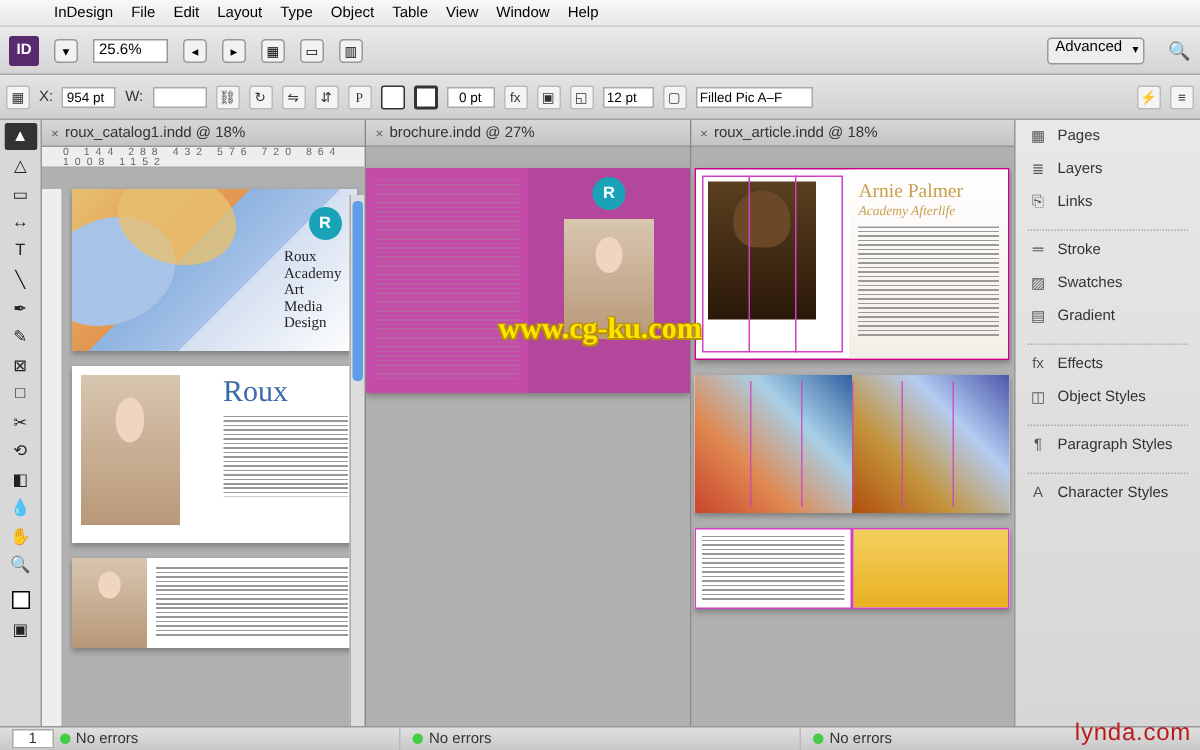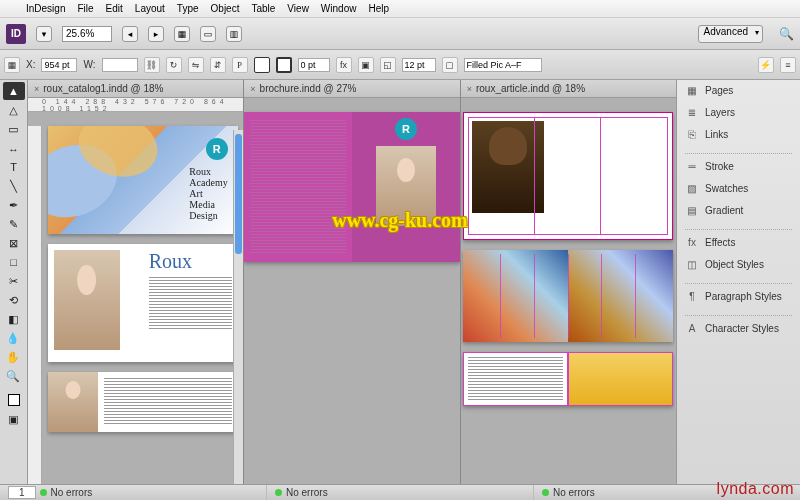--- a/index.html
+++ b/index.html
@@ -1,17 +1,17 @@
 <!DOCTYPE html>
 <html><head>
 <meta charset="utf-8">
 <style>
 * { margin: 0; padding: 0; box-sizing: border-box; font-family: "Lucida Grande", Arial, sans-serif; font-size: 10px; }
 html, body { width: 800px; height: 500px; overflow: hidden; background: #d0d0d0; }
-.menubar { height: 18px; background: linear-gradient(#f8f8f8,#e8e8e8); border-bottom: 1px solid #ccc; display: flex; align-items: center; padding: 0 14px; gap: 12px; font-size: 11px; }
+.menubar { height: 18px; background: linear-gradient(#f8f8f8,#e8e8e8); border-bottom: 1px solid #ccc; display: flex; align-items: center; padding: 0 24px; gap: 12px; font-size: 11px; }
 .menubar .apple { font-size: 13px; }
 .controlbar { height: 32px; background: linear-gradient(#eaeaea,#d4d4d4); border-bottom: 1px solid #aaa; display: flex; align-items: center; padding: 0 6px; gap: 10px; justify-content: center; }
 .nav-btn { width: 16px; height: 16px; border: 1px solid #999; border-radius: 3px; background: #f2f2f2; display: inline-flex; align-items: center; justify-content: center; font-size: 9px; }
 .zoom-field { width: 50px; height: 16px; border: 1px solid #999; background: #fff; font-size: 10px; padding: 0 3px; }
 .adv-dd { height: 18px; border: 1px solid #999; background: #eee; font-size: 10px; padding: 0 14px 0 5px; margin-left: auto; position: relative; border-radius: 3px;}
 .adv-dd::after { content:"▾"; position:absolute; right:3px; top:2px; font-size:8px;}
 .mag { margin-left: 6px; font-size: 12px; }
 .panelrow { height: 30px; background: linear-gradient(#e4e4e4,#d0d0d0); border-bottom: 1px solid #a0a0a0; display: flex; align-items: center; padding: 0 4px; gap: 6px; font-size: 9px; color:#333;}
 .panelrow .mini { width: 36px; height: 14px; border: 1px solid #aaa; background: #fff; font-size: 9px; padding:0 2px;}
 .panelrow .dd { width:78px; height:14px; border:1px solid #aaa; background:#fff; font-size:9px; padding:0 2px;}
@@ -87,21 +87,21 @@
   <input class="mini" value="954 pt" style="">
   <span>W:</span>
   <input class="mini" value="" style="">
   <span class="ico">⛓</span>
   <span class="ico">↻</span>
   <span class="ico">⇋</span>
   <span class="ico">⇵</span>
   <span class="ico" style="font-family:serif;">P</span>
   <span class="ico" style="background:#fff;border:1px solid #333;"></span>
   <span class="ico" style="background:#fff;border:2px solid #333;"></span>
-  <input class="mini" value="0 pt" style="width: 32px;">
+  <input class="mini" value="0 pt" style="width: 32px; text-align: center;">
   <span class="ico">fx</span>
   <span class="ico">▣</span>
   <span class="ico">◱</span>
   <input class="mini" style="width: 34px;" value="12 pt">
   <span class="ico">▢</span>
   <input class="dd" value="Filled Pic A–F" style="">
   <span class="ico" style="margin-left:auto;">⚡</span>
   <span class="ico">≡</span>
 </div>
 
@@ -208,20 +208,25 @@
             <div style="flex:1;position:relative;padding:4px;">
               <div style="position:absolute;inset:4px;border:1px solid #d040c0;"></div>
               <div class="person" style="width:72px;height:92px;margin:4px;background:linear-gradient(#5a4020,#2a1808);position:relative;">
                  <div style="position:absolute;top:6px;left:50%;transform:translateX(-50%);width:38px;height:38px;background:#6a4828;border-radius:50% 50% 40% 40%;"></div>
               </div>
               <div style="position:absolute;left:4px;right:4px;top:4px;bottom:4px;pointer-events:none;">
                 <div style="position:absolute;left:33%;top:0;bottom:0;border-left:1px solid #d040c0;"></div>
                 <div style="position:absolute;left:66%;top:0;bottom:0;border-left:1px solid #d040c0;"></div>
               </div>
             </div>
+            <div style="flex:1;padding:6px;background:linear-gradient(#fff,#f4eee6);">
+              <div style="font-family:serif;font-size:13px;color:#c8a050;">Arnie Palmer</div>
+              <div style="font-family:serif;font-size:9px;color:#c8a050;font-style:italic;">Academy Afterlife</div>
+              <div class="gtext" style="height:74px;margin-top:6px;"></div>
+            </div>
           </div>
           <div class="spread" style="width:210px;height:92px;display:flex;">
             <div class="texture" style="flex:1;"></div>
             <div class="texture" style="flex:1;filter:hue-rotate(20deg);"></div>
             <div style="position:absolute;inset:4px;pointer-events:none;">
               <div style="position:absolute;left:16%;top:0;bottom:0;border-left:1px solid rgba(208,64,192,.8);"></div>
               <div style="position:absolute;left:33%;top:0;bottom:0;border-left:1px solid rgba(208,64,192,.8);"></div>
               <div style="position:absolute;left:50%;top:0;bottom:0;border-left:1px solid rgba(208,64,192,.8);"></div>
               <div style="position:absolute;left:66%;top:0;bottom:0;border-left:1px solid rgba(208,64,192,.8);"></div>
               <div style="position:absolute;left:83%;top:0;bottom:0;border-left:1px solid rgba(208,64,192,.8);"></div>

